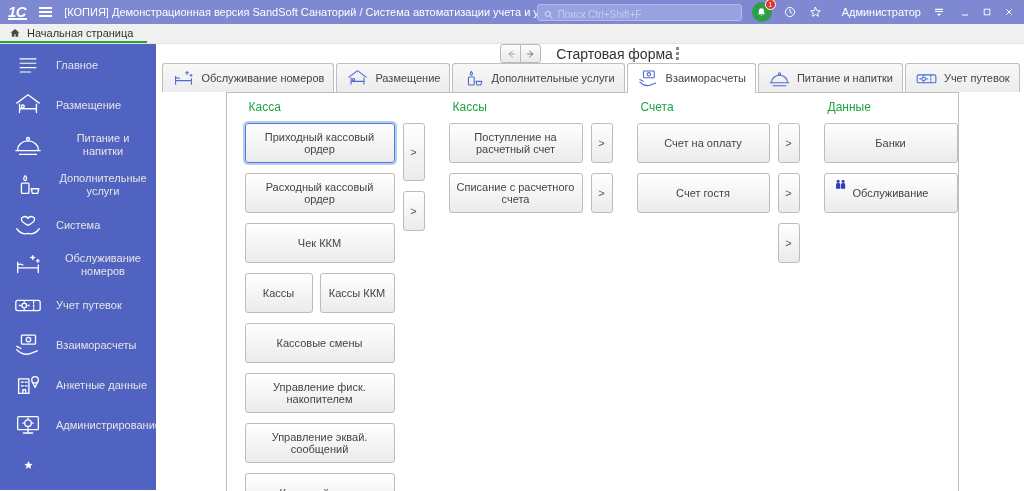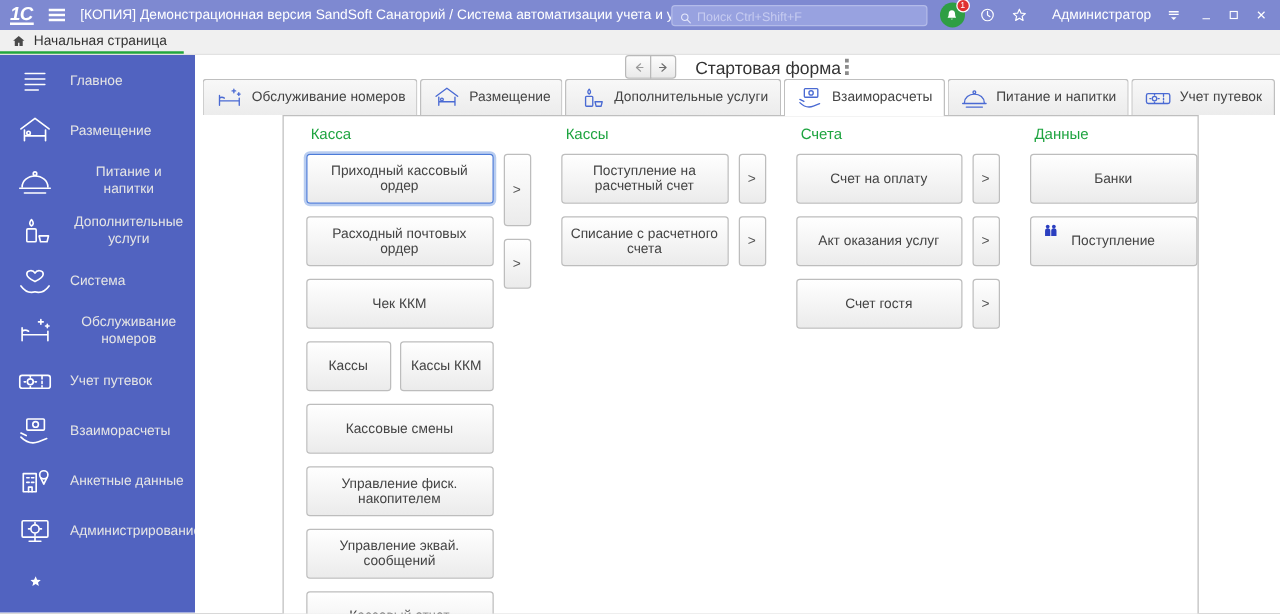--- a/index.html
+++ b/index.html
@@ -390,21 +390,21 @@
 
       <div class="page">
         <div class="page-grid">
 
           <div class="col w-kassa">
             <div class="hdr">Касса</div>
             <div class="btn focus">
                 <span>Приходный кассовый ордер</span>
               </div>
             <div class="btn">
-                <span>Расходный почтовых ордер</span>
+                <span>Расходный кассовый ордер</span>
               </div>
             <div class="btn">
                 <span>Чек ККМ</span>
               </div>
             <div class="subrow">
               <div class="btn small1">
                   <span>Кассы</span>
                 </div>
               <div class="btn small2">
                   <span>Кассы ККМ</span>
@@ -443,43 +443,40 @@
             <div class="btn arrow">&gt;</div>
             <div class="btn arrow">&gt;</div>
           </div>
 
           <div class="col w-acct">
             <div class="hdr">Счета</div>
             <div class="btn">
                 <span>Счет на оплату</span>
               </div>
             <div class="btn">
-                <span>Акт оказания услуг</span>
-              </div>
-            <div class="btn">
                 <span>Счет гостя</span>
               </div>
           </div>
 
           <div class="gut">
             <div class="btn arrow">&gt;</div>
             <div class="btn arrow">&gt;</div>
             <div class="btn arrow">&gt;</div>
           </div>
 
           <div class="col w-data">
             <div class="hdr">Данные</div>
             <div class="btn">
                 <span>Банки</span>
               </div>
             <div class="btn">
               <svg class="people-ic" width="15" height="15" viewBox="0 0 32 32" style="fill:#2b3fc0">
                   <use href="#i-people"></use>
                 </svg>
-              <span>Поступление</span>
+              <span>Обслуживание</span>
             </div>
           </div>
 
         </div>
       </div>
 
 
     </div>
   </div>
 </div>

